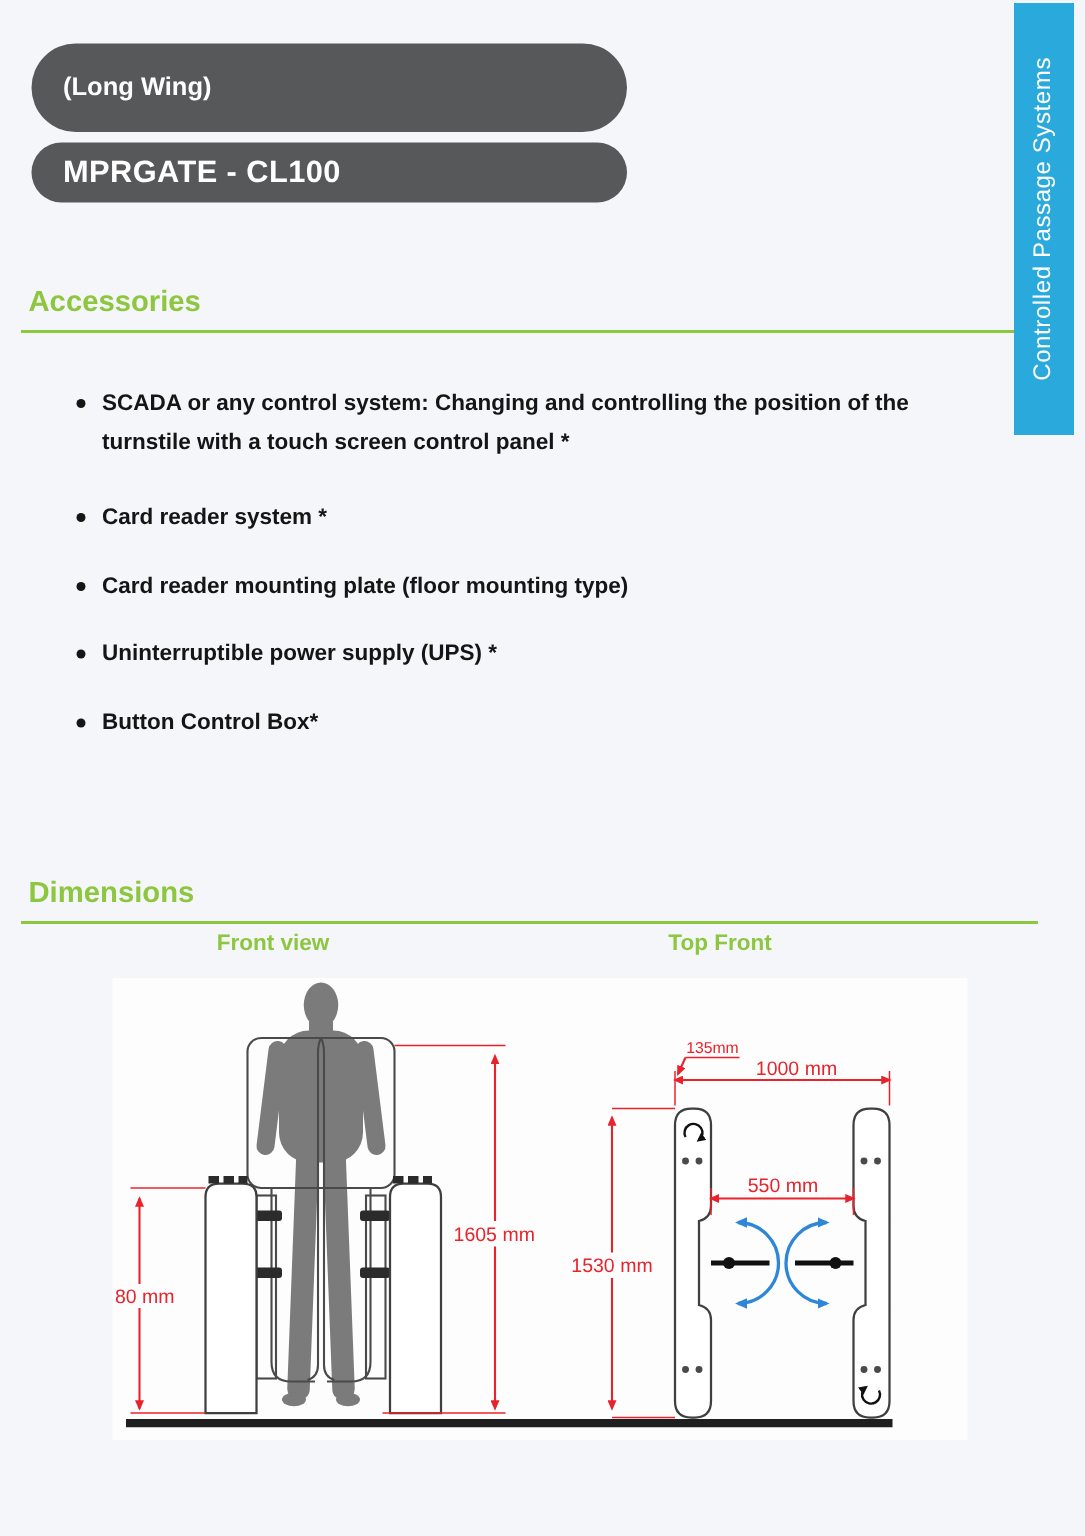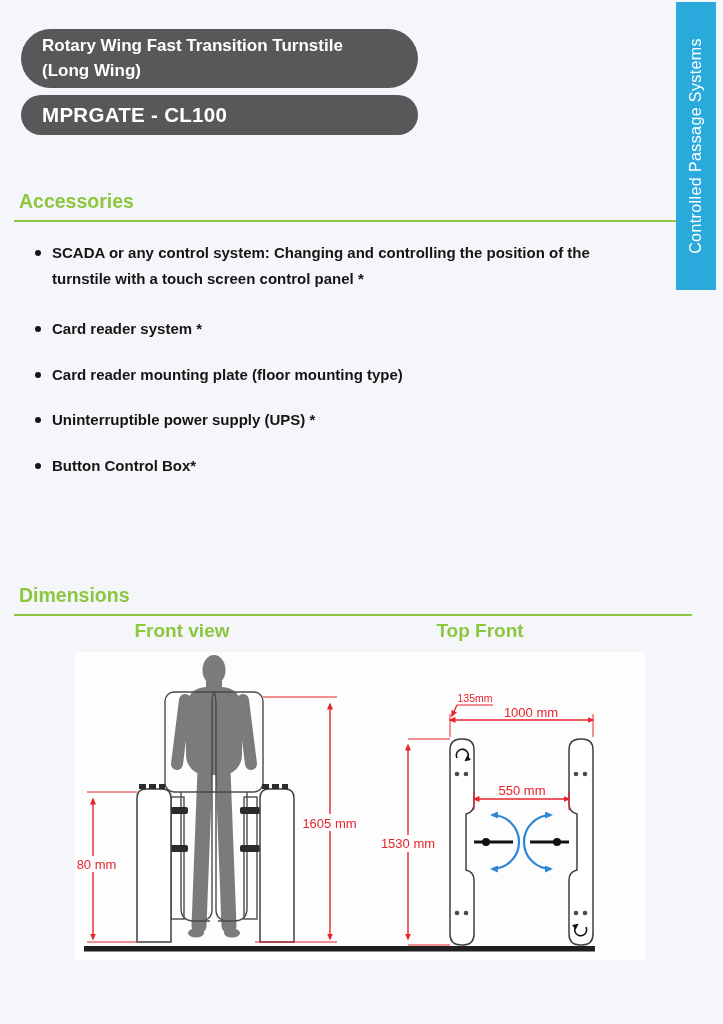--- a/index.html
+++ b/index.html
@@ -31,33 +31,33 @@
   .section-head{
     position:absolute;left:14px;display:flex;justify-content:space-between;
     align-items:flex-end;border-bottom:2px solid var(--green);padding-bottom:7px;
   }
   .acc-head{top:177px;width:662px}
   .dim-head{top:571px;width:678px}
   .section-head h2{
     margin:13px 0 0 5px;color:var(--green);font-size:19.5px;font-weight:bold;
   }
   .note{color:#2c2c2c;font-size:12.5px;letter-spacing:1.4px;padding-bottom:3px}
-  .acc-list{position:absolute;left:33px;top:238px;width:604px;margin:2px;padding:0;list-style:none}
+  .acc-list{position:absolute;left:33px;top:238px;width:604px;margin:18px;padding:0;list-style:none}
   .acc-list li{
     position:relative;padding-left:17px;margin-bottom:20px;font-size:15px;
     font-weight:bold;color:#151515;line-height:1.7;
   }
   .acc-list li:first-child{margin-bottom:25px}
   .acc-list li::before{
     content:"";position:absolute;left:0;top:10px;width:6px;height:6px;
     border-radius:50%;background:#151515;
   }
   .view-title{
     position:absolute;top:620px;width:140px;text-align:center;
-    color:var(--green);font-size:19px;font-weight:bold;
+    color:var(--green);font-size:15px;font-weight:bold;
   }
   .view-title.front{left:112px}
   .view-title.top{left:410px}
   .panel{
     position:absolute;left:75px;top:652px;width:570px;height:308px;
     background:var(--panel-bg);
   }
   
   .ln{fill:none;stroke:#4a4a4a;stroke-width:1.4}
   .cab{fill:#fff;stroke:#3f3f3f;stroke-width:1.5}
@@ -73,21 +73,20 @@
   .wing{stroke:#111;stroke-width:3.2}
   .red-f{fill:var(--red)}
   .blue-f{fill:var(--arc-blue)}
 </style>
 </head>
 <body>
 
 <div class="page">
 
   <div class="badge badge-title">
-    <div>Rotary Wing Fast Transition Turnstile</div>
     <div>(Long Wing)</div>
   </div>
 
   <div class="badge badge-model">
     <div>MPRGATE - CL100</div>
   </div>
 
   <div class="side-banner">
     <span>Controlled Passage Systems</span>
   </div>

